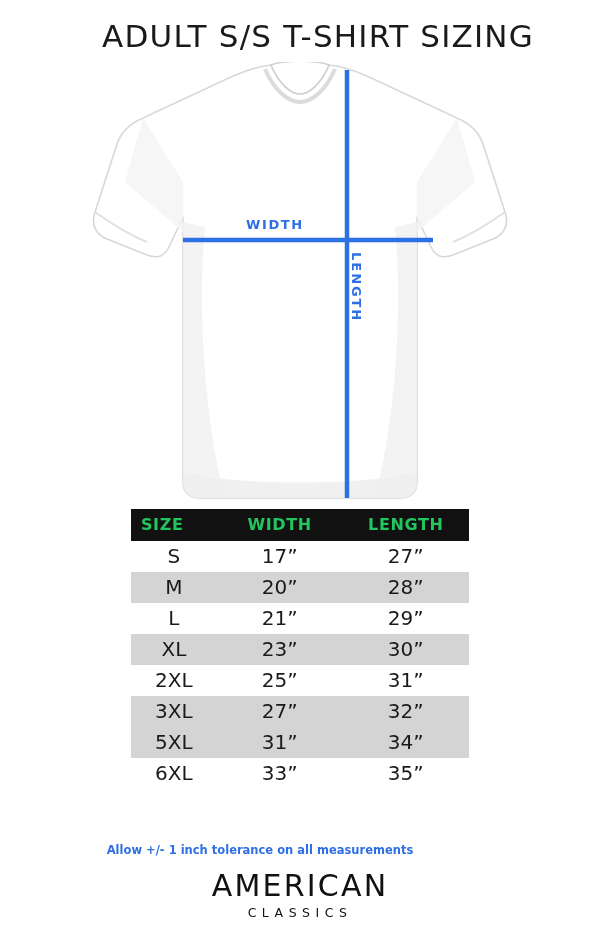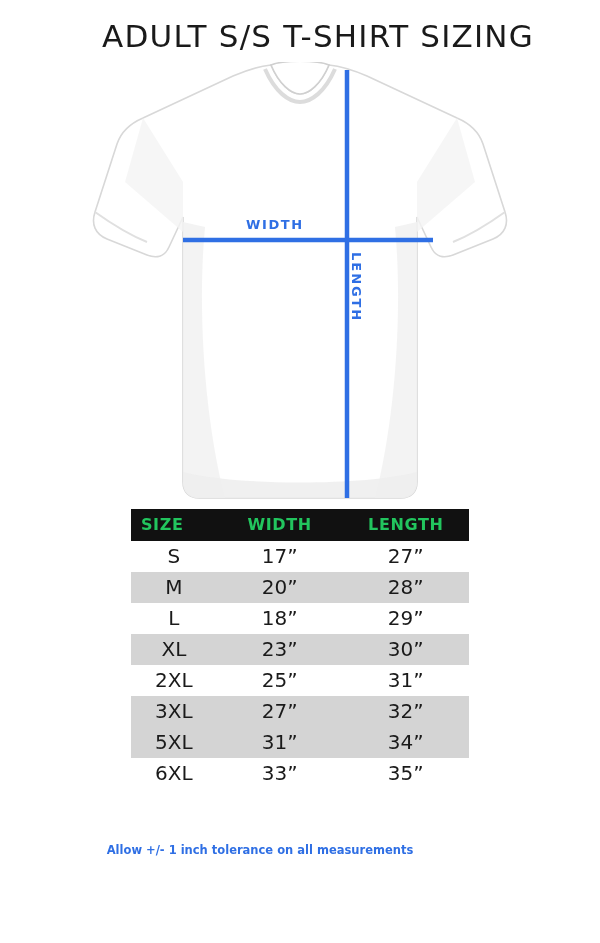--- a/index.html
+++ b/index.html
@@ -217,21 +217,21 @@
           <td>17”</td>
           <td>27”</td>
         </tr>
         <tr class="even">
           <td>M</td>
           <td>20”</td>
           <td>28”</td>
         </tr>
         <tr class="odd">
           <td>L</td>
-          <td>18”</td>
+          <td>21”</td>
           <td>29”</td>
         </tr>
         <tr class="even">
           <td>XL</td>
           <td>23”</td>
           <td>30”</td>
         </tr>
         <tr class="odd">
           <td>2XL</td>
           <td>25”</td>
@@ -251,14 +251,18 @@
           <td>6XL</td>
           <td>33”</td>
           <td>35”</td>
         </tr>
       </tbody>
     </table>
   </div>
 
   <div class="tolerance">Allow +/- 1 inch tolerance on all measurements</div>
 
+  <div class="brand">
+    <div class="brand-main">AMERICAN</div>
+    <div class="brand-sub">CLASSICS</div>
+  </div>
 
 </div>
 
 </body></html>

